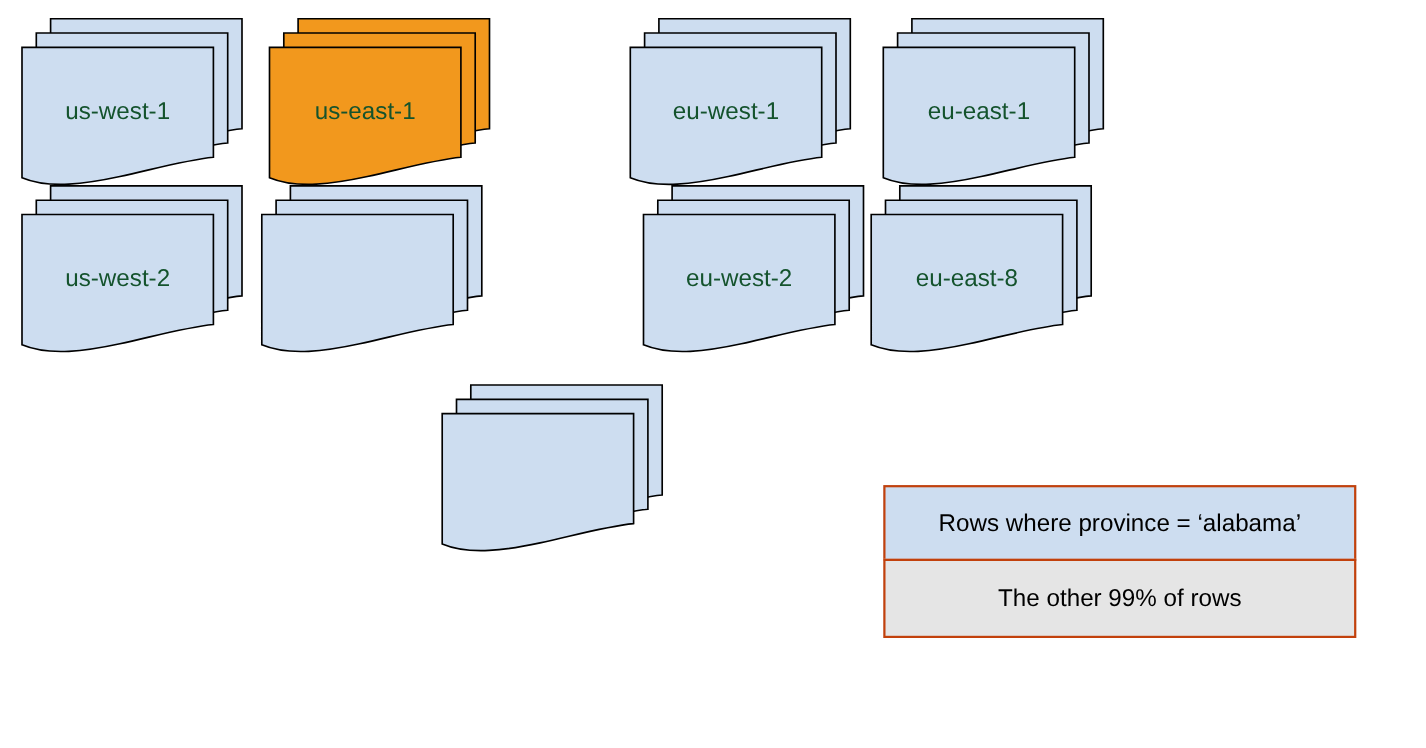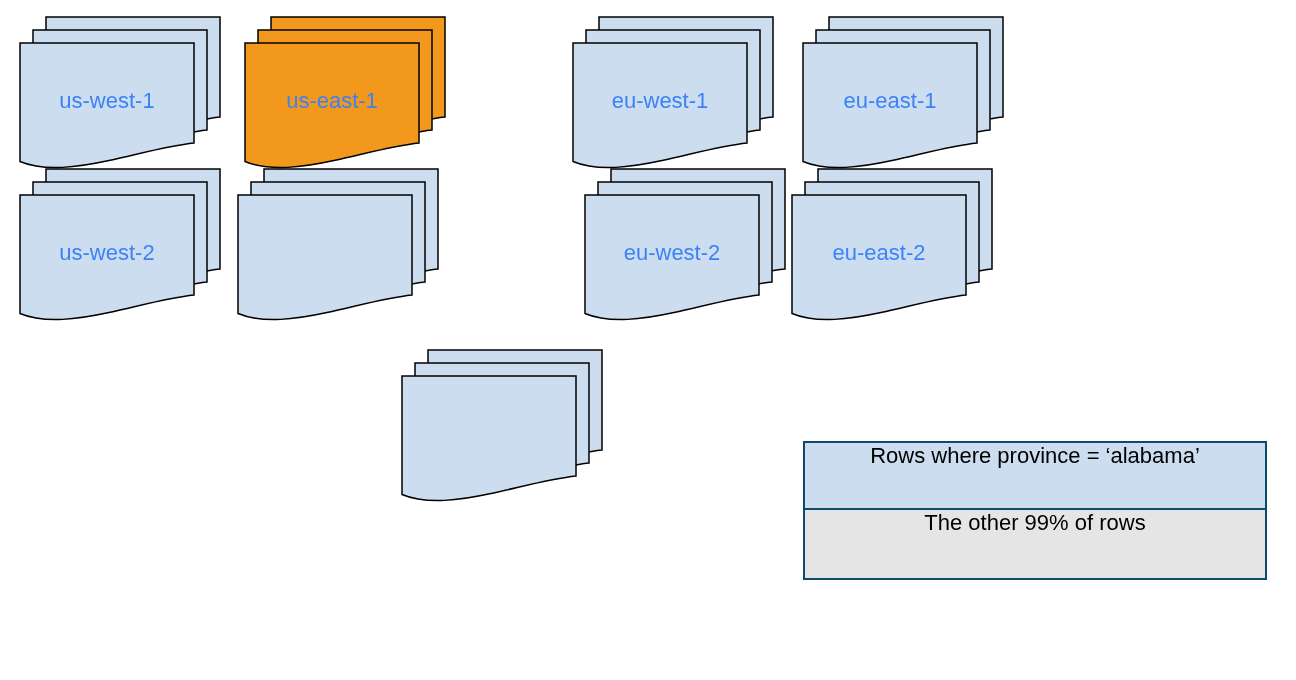--- a/index.html
+++ b/index.html
@@ -29,36 +29,36 @@
   .doc-label {
     position: absolute;
     left: 0;
     top: 26px;
     width: 176px;
     height: 118px;
     display: flex;
     align-items: center;
     justify-content: center;
     font-size: 22px;
-    color: #3b82f6;
+    color: #14532d;
     white-space: nowrap;
     pointer-events: none;
   }
   .legend {
     position: absolute;
     left: 803px;
     top: 441px;
     width: 464px;
   }
   .legend-row {
     box-sizing: border-box;
-    width: 464px;
-    border: 2px solid #0c4a6e;
+    width: 430px;
+    border: 2px solid #c2410c;
     display: flex;
-    align-items: flex-start;
+    align-items: center;
     justify-content: center;
     font-size: 22px;
     color: #000000;
   }
   .legend-row + .legend-row {
     margin-top: -2px;
   }
   .legend-row.row-0 { height: 69px; }
   .legend-row.row-1 { height: 72px; }
 </style>
@@ -128,21 +128,21 @@
         <path d="M 1 1 L 175 1 L 175 101 C 150 103.5 120 112 90 118.5 C 60 125 26 130 1 119.5 Z" transform="translate(0,26)" fill="#cdddf0" stroke="#000000" stroke-width="1.5"></path>
       </svg>
       <div class="doc-label">eu-west-2</div>
     </div>
     <div class="doc-stack" style="left: 791px; top: 168px;">
       <svg width="203" height="158" viewBox="0 0 203 158">
         <path d="M 1 1 L 175 1 L 175 101 C 150 103.5 120 112 90 118.5 C 60 125 26 130 1 119.5 Z" transform="translate(26,0)" fill="#cdddf0" stroke="#000000" stroke-width="1.5"></path>
         <path d="M 1 1 L 175 1 L 175 101 C 150 103.5 120 112 90 118.5 C 60 125 26 130 1 119.5 Z" transform="translate(13,13)" fill="#cdddf0" stroke="#000000" stroke-width="1.5"></path>
         <path d="M 1 1 L 175 1 L 175 101 C 150 103.5 120 112 90 118.5 C 60 125 26 130 1 119.5 Z" transform="translate(0,26)" fill="#cdddf0" stroke="#000000" stroke-width="1.5"></path>
       </svg>
-      <div class="doc-label">eu-east-2</div>
+      <div class="doc-label">eu-east-8</div>
     </div>
     <div class="doc-stack" style="left: 401px; top: 349px;">
       <svg width="203" height="158" viewBox="0 0 203 158">
         <path d="M 1 1 L 175 1 L 175 101 C 150 103.5 120 112 90 118.5 C 60 125 26 130 1 119.5 Z" transform="translate(26,0)" fill="#cdddf0" stroke="#000000" stroke-width="1.5"></path>
         <path d="M 1 1 L 175 1 L 175 101 C 150 103.5 120 112 90 118.5 C 60 125 26 130 1 119.5 Z" transform="translate(13,13)" fill="#cdddf0" stroke="#000000" stroke-width="1.5"></path>
         <path d="M 1 1 L 175 1 L 175 101 C 150 103.5 120 112 90 118.5 C 60 125 26 130 1 119.5 Z" transform="translate(0,26)" fill="#cdddf0" stroke="#000000" stroke-width="1.5"></path>
       </svg>
     </div>
   </div>
 

